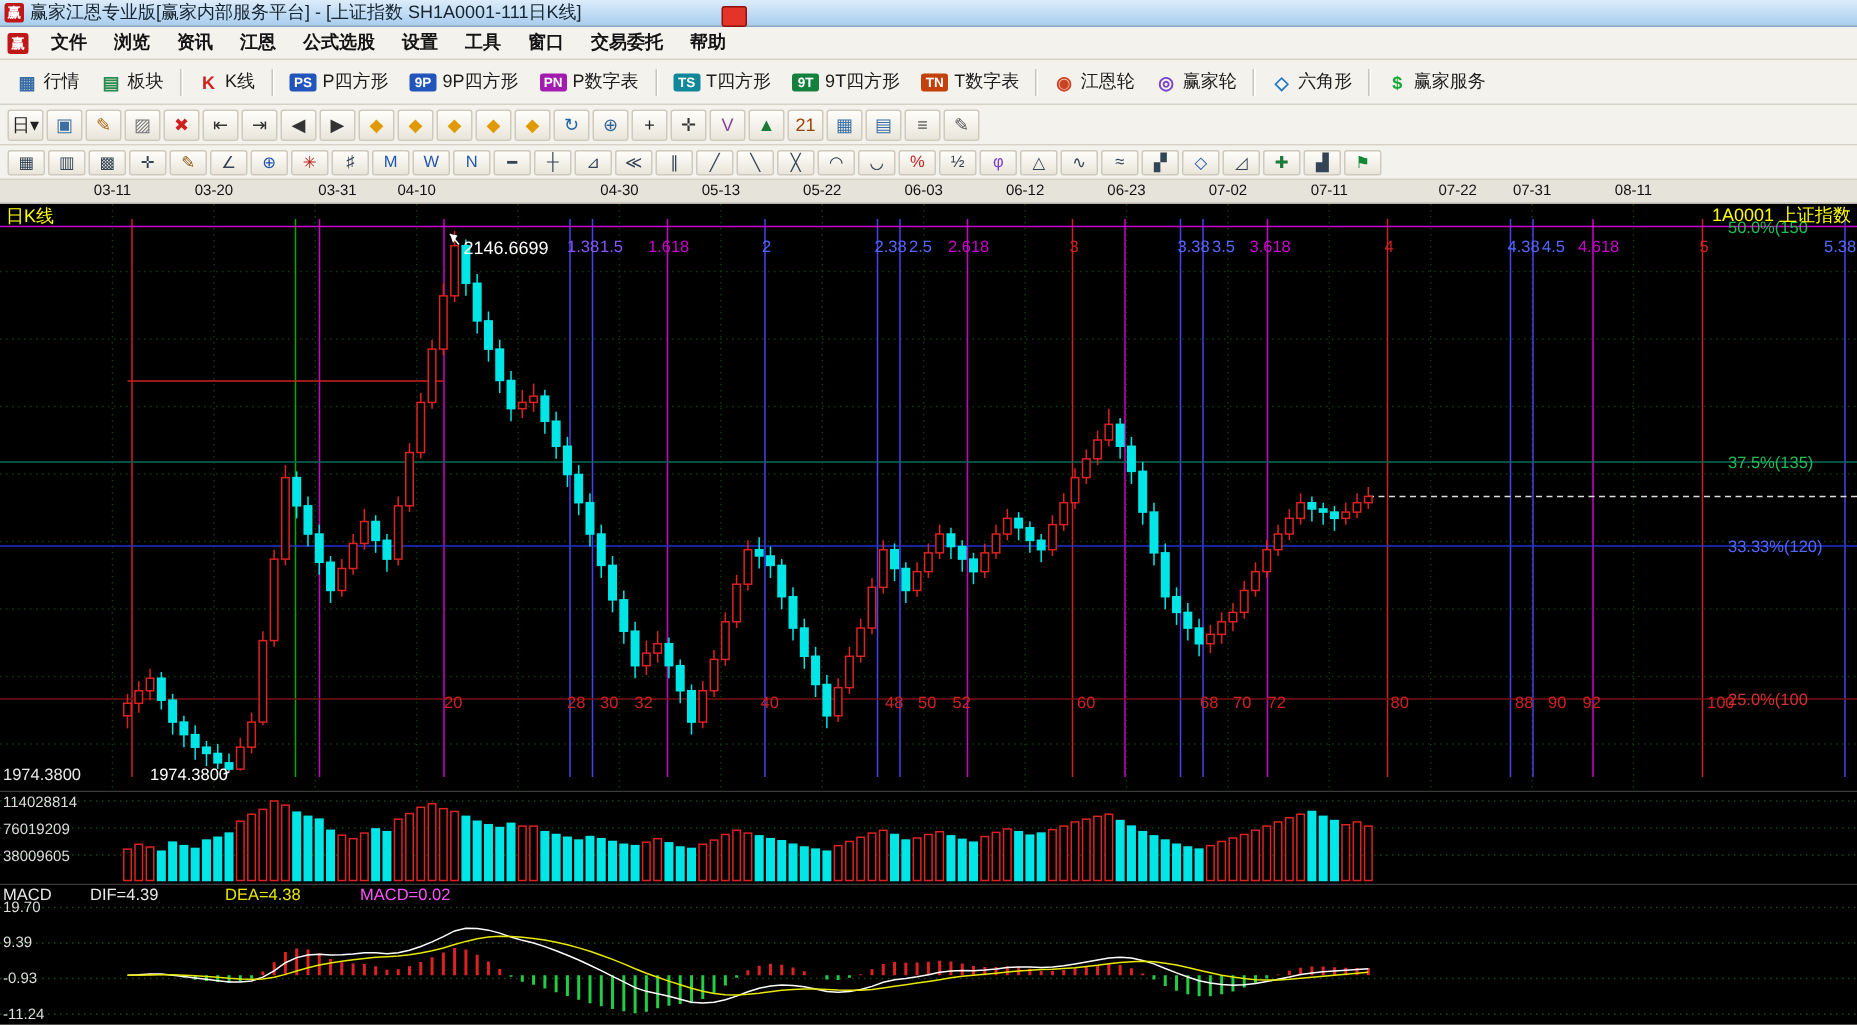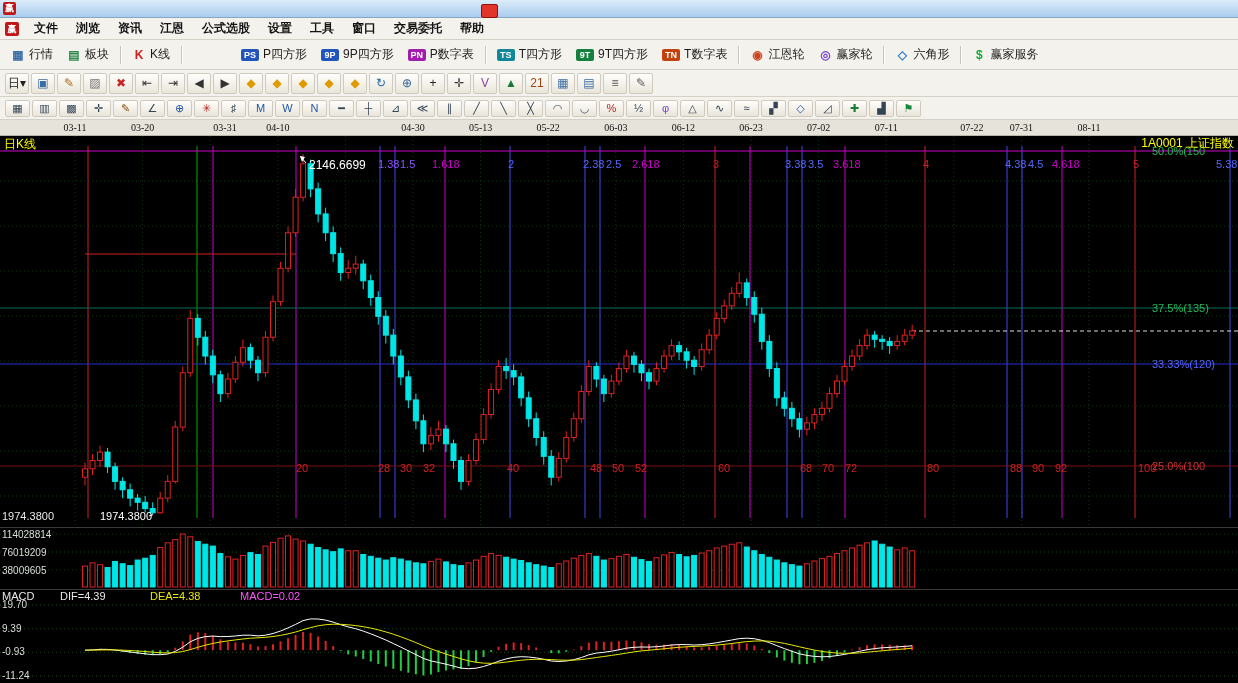--- a/index.html
+++ b/index.html
@@ -41,34 +41,35 @@
   .icon-toolbar.r1{height:27px;flex:0 0 27px;}
   .icon-toolbar.r2{height:23px;flex:0 0 23px;}
   .tool-btn{
     box-sizing:border-box;display:flex;align-items:center;justify-content:center;
     border:1px solid #cfcabe;background:linear-gradient(to bottom,#fffefb,#e9e5da);
     border-radius:2px;margin:0 1px;cursor:default;
   }
   .r1 .tool-btn{width:24px;height:21px;font-size:12px;}
   .r2 .tool-btn{width:25px;height:17px;font-size:11px;}
   
-  .date-axis{height:16px;flex:0 0 16px;box-sizing:border-box;background:#e6e3da;position:relative;border-bottom:1px solid #b9b5aa;font-family:Liberation Serif, serif;}
+  .date-axis{height:16px;flex:0 0 16px;box-sizing:border-box;background:#e6e3da;position:relative;border-bottom:1px solid #b9b5aa;}
   .date-label{position:absolute;top:2px;transform:translateX(-50%);font-size:10px;color:#111;}
   
   .chart-stack{flex:1 1 auto;background:#000;position:relative;}
   .chart-stack svg{display:block;}
   svg text{font-family:"Liberation Sans",sans-serif;}
 </style>
 </head>
 <body>
 
 <div class="window">
 
   <div class="titlebar">
     <span class="app-icon">赢</span>
+    <span class="title-text">赢家江恩专业版[赢家内部服务平台] - [上证指数  SH1A0001-111日K线]</span>
     <span class="red-indicator"></span>
   </div>
 
   <div class="menubar">
     <span class="menu-appicon">赢</span>
     <span style="display:flex;align-items:center;">
         <span class="menu-item">文件</span>
         <span class="menu-item">浏览</span>
         <span class="menu-item">资讯</span>
         <span class="menu-item">江恩</span>
@@ -90,21 +91,21 @@
         <span class="f-glyph" style="color: rgb(45, 138, 78);">▤</span>
         <span>板块</span>
       </span>
       <span class="tb-sep"></span>
       <span class="feature-btn">
         <span class="f-glyph" style="color: rgb(204, 34, 34);">K</span>
         <span>K线</span>
       </span>
       <span class="tb-sep"></span>
       <span class="feature-btn">
-        <span class="f-badge" style="background: rgb(34, 85, 187); margin-left: 48px;">PS</span>
+        <span class="f-badge" style="background: rgb(34, 85, 187);">PS</span>
         <span>P四方形</span>
       </span>
       <span class="feature-btn">
         <span class="f-badge" style="background: rgb(34, 85, 187);">9P</span>
         <span>9P四方形</span>
       </span>
       <span class="feature-btn">
         <span class="f-badge" style="background: #a21caf;">PN</span>
         <span>P数字表</span>
       </span>

